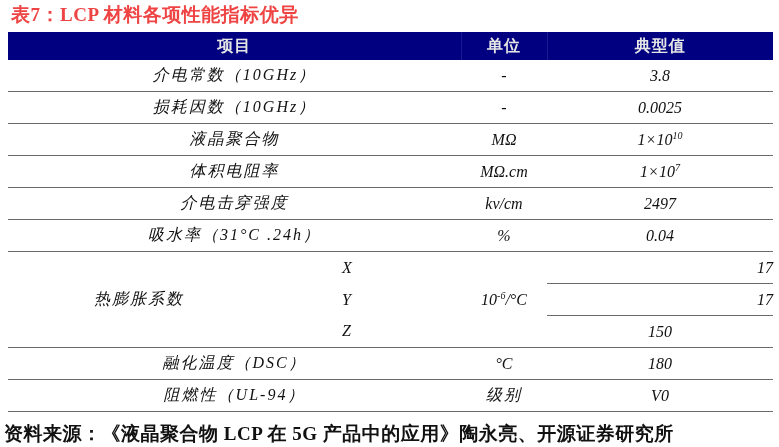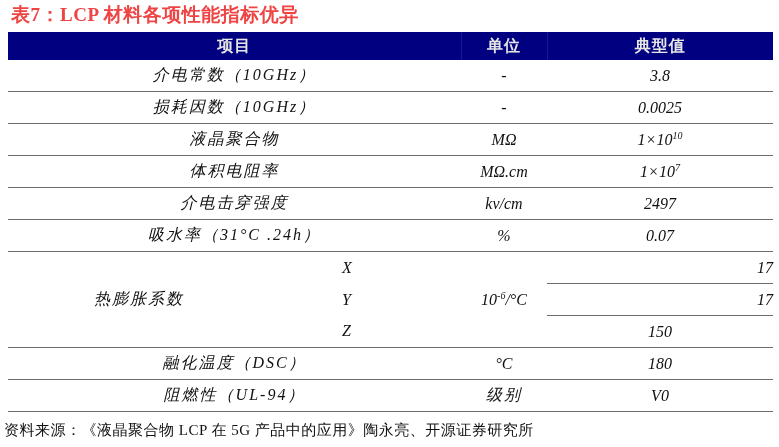--- a/index.html
+++ b/index.html
@@ -9,21 +9,21 @@
            color: #ef4444; letter-spacing: 0.5px; white-space: nowrap; }
   table { position: absolute; left: 8px; top: 32px; width: 765px; border-collapse: collapse; table-layout: fixed; }
   th { background: #000080; color: #e5e5e5; font-weight: bold; font-size: 16px; height: 28px; padding: 0;
        text-align: center; letter-spacing: 1px; border-left: 1px solid #1a1a90; }
   th:first-child { border-left: none; }
   td { font-size: 16px; text-align: center; padding: 0; height: 31px; border-bottom: 1.5px solid #6b6b6b; font-style: italic; }
   td.noline { border-bottom: none; }
   td.sub { border-bottom: 1.5px solid #6b6b6b; text-align: right; }
   sup { font-size: 10px; vertical-align: 6px; line-height: 0; }
   .cn { letter-spacing: 2px; }
-  .source { position: absolute; left: 4px; top: 421px; font-size: 15px; white-space: nowrap; letter-spacing: 0.5px; }
+  .source { position: absolute; left: 4px; top: 421px; font-size: 19px; white-space: nowrap; letter-spacing: 0.5px; font-weight: bold; }
 </style>
 </head>
 <body>
 
 <div class="title">表7：LCP 材料各项性能指标优异</div>
 
 <table>
   <colgroup>
     <col style="width:270px">
       <col style="width:183px">
@@ -59,21 +59,21 @@
       <td><span>1×10</span><sup>7</sup></td>
     </tr>
     <tr>
       <td colspan="2" class="cn">介电击穿强度</td>
       <td>kv/cm</td>
       <td>2497</td>
     </tr>
     <tr>
       <td colspan="2" class="cn">吸水率（31°C .24h）</td>
       <td>%</td>
-      <td>0.07</td>
+      <td>0.04</td>
     </tr>
 
     <tr>
       <td rowspan="3" class="cn" style="text-align:center;padding-right:8px;">热膨胀系数</td>
       <td class="noline" style="text-align:left;padding-left:64px;">X</td>
       <td rowspan="3"><span>10</span><sup>-6</sup><span>/°C</span></td>
       <td class="sub">17</td>
     </tr>
     <tr>
       <td class="noline" style="text-align:left;padding-left:64px;">Y</td>

